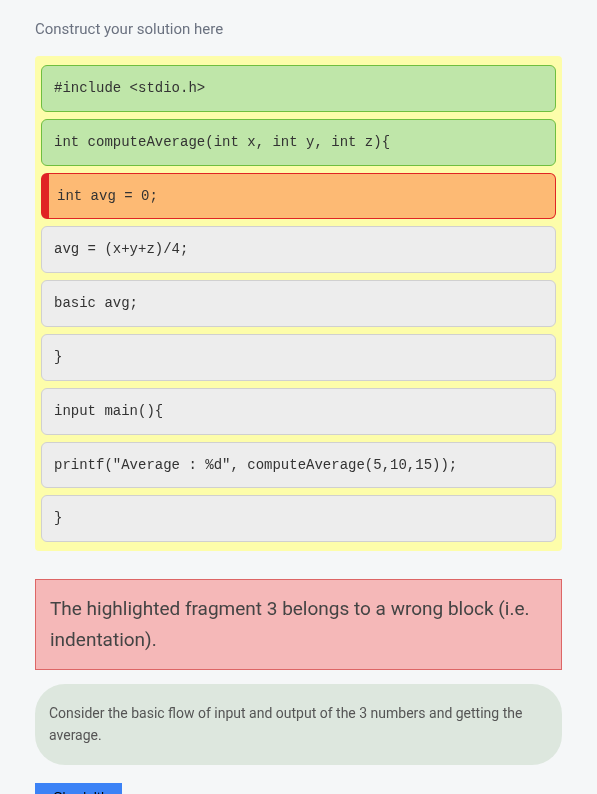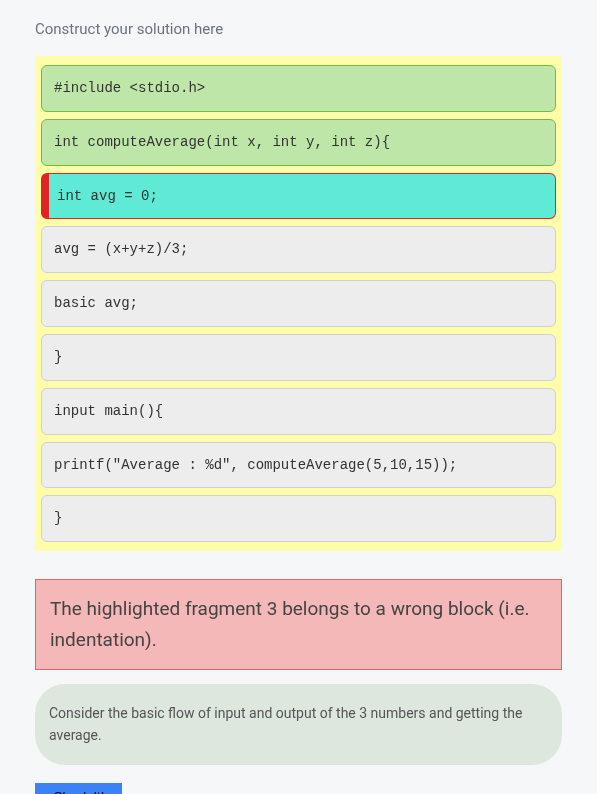--- a/index.html
+++ b/index.html
@@ -29,21 +29,21 @@
       padding: 14px 12px;
       margin: 7px 4px;
       color: #333;
       line-height: 1.2;
     }
     .block-green {
       background: #bfe6a9;
       border: 1px solid #6fbf3f;
     }
     .block-wrong {
-      background: #5eead4;
+      background: #fdba74;
       border: 1px solid #e02424;
       border-left: 8px solid #e02424;
       padding-left: 8px;
     }
     .block-grey {
       background: #ededed;
       border: 1px solid #d0d0d0;
     }
     .error-box {
       background: #f5b8b8;
@@ -78,21 +78,21 @@
 <body>
 
 
 
 <div class="instruction">Construct your solution here</div>
 
 <div class="solution-area">
   <div class="code-block block-green">#include &lt;stdio.h&gt;</div>
   <div class="code-block block-green">int computeAverage(int x, int y, int z){</div>
   <div class="code-block block-wrong">int avg = 0;</div>
-  <div class="code-block block-grey">avg = (x+y+z)/3;</div>
+  <div class="code-block block-grey">avg = (x+y+z)/4;</div>
   <div class="code-block block-grey">basic avg;</div>
   <div class="code-block block-grey">}</div>
   <div class="code-block block-grey">input main(){</div>
   <div class="code-block block-grey">printf("Average : %d", computeAverage(5,10,15));</div>
   <div class="code-block block-grey">}</div>
 </div>
 
 <div class="error-box">The highlighted fragment 3 belongs to a wrong block (i.e. indentation).</div>
 
 <div class="hint-box">Consider the basic flow of input and output of the 3 numbers and getting the average.</div>

